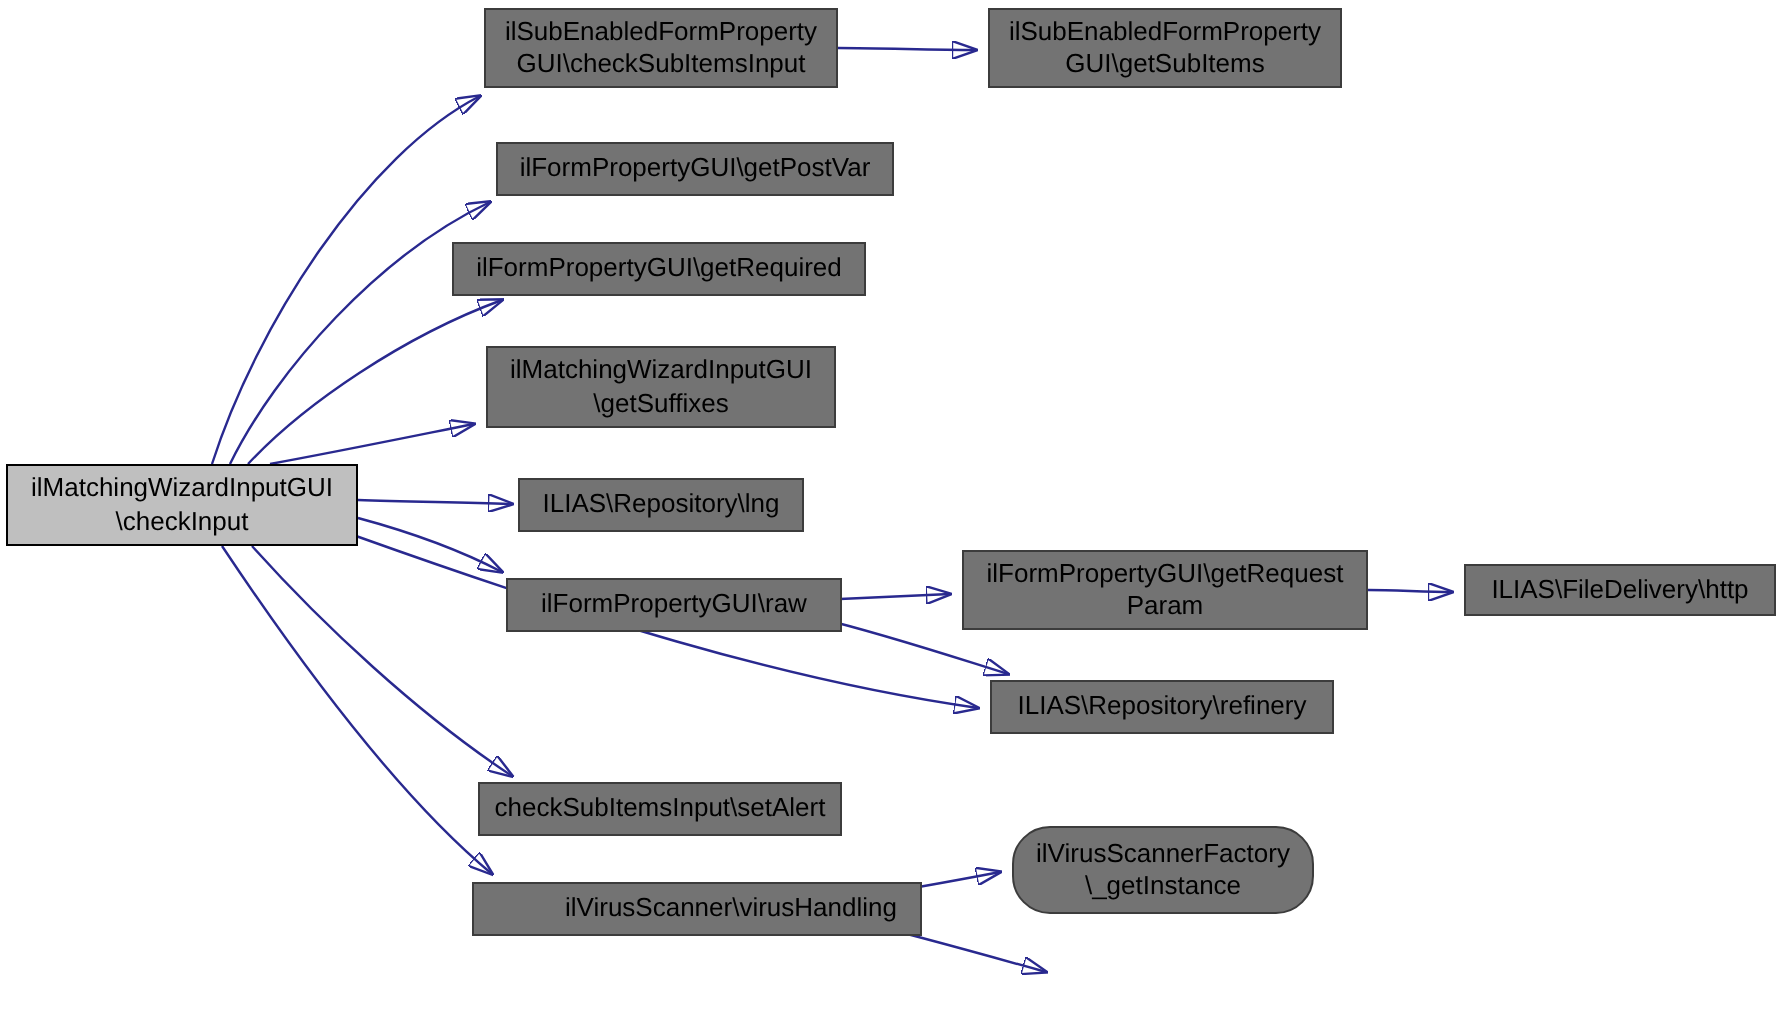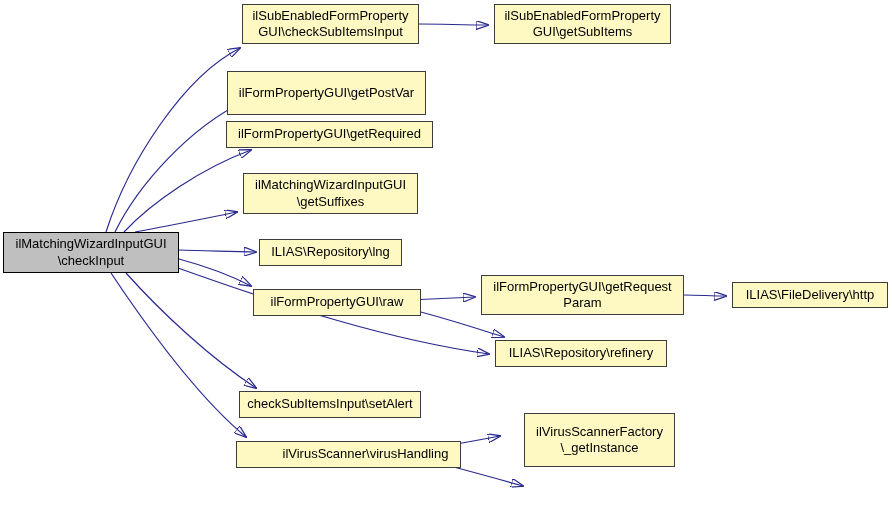--- a/index.html
+++ b/index.html
@@ -23,52 +23,52 @@
     height: 511px;
   }
   .edges path {
     fill: none;
     stroke: #29298f;
     stroke-width: 1.2;
   }
   .node {
     position: absolute;
     box-sizing: border-box;
-    background: #fef9c3;
+    background: #737373;
     border: 1.3px solid #3c3c3c;
     display: flex;
     flex-direction: column;
     align-items: center;
     justify-content: center;
     text-align: center;
     font-size: 13px;
     line-height: 16.5px;
     color: #000000;
     white-space: nowrap;
     cursor: pointer;
   }
   .node.focus {
     background: #bfbfbf;
     border: 1.6px solid #000000;
   }
   
   #n-main            { left: 3px;   top: 232px; width: 176px; height: 41px; }
   #n-checkSubItemsInput { left: 242px; top: 4px;   width: 177px; height: 40px; }
   #n-getSubItems     { left: 494px; top: 4px;   width: 177px; height: 40px; }
-  #n-getPostVar      { left: 227px; top: 71px;  width: 199px; height: 44px; }
+  #n-getPostVar      { left: 248px; top: 71px;  width: 199px; height: 27px; }
   #n-getRequired     { left: 226px; top: 121px; width: 207px; height: 27px; }
   #n-getSuffixes     { left: 243px; top: 173px; width: 175px; height: 41px; }
   #n-lng             { left: 259px; top: 239px; width: 143px; height: 27px; text-align: right; }
   #n-raw             { left: 253px; top: 289px; width: 168px; height: 27px; }
   #n-getRequestParam { left: 481px; top: 275px; width: 203px; height: 40px; }
   #n-http            { left: 732px; top: 282px; width: 156px; height: 26px; }
   #n-refinery        { left: 495px; top: 340px; width: 172px; height: 27px; }
   #n-setAlert        { left: 239px; top: 391px; width: 182px; height: 27px; }
   #n-virusHandling   { left: 236px; top: 441px; width: 225px; height: 27px; padding-left: 34px; }
-  #n-getInstance     { left: 524px; top: 413px; width: 151px; height: 54px; }
+  #n-getInstance     { left: 506px; top: 413px; width: 151px; height: 44px; border-radius: 19px; }
   #n-txt             { left: 530px; top: 478px; width: 104px; height: 26px; }
 </style>
 </head>
 <body>
 
 <div class="canvas">
 
   <svg class="edges" viewBox="0 0 892 511" xmlns="http://www.w3.org/2000/svg">
     <defs>
       <marker id="arrow" markerUnits="userSpaceOnUse" markerWidth="13" markerHeight="9" refX="12" refY="4.5" orient="auto">

